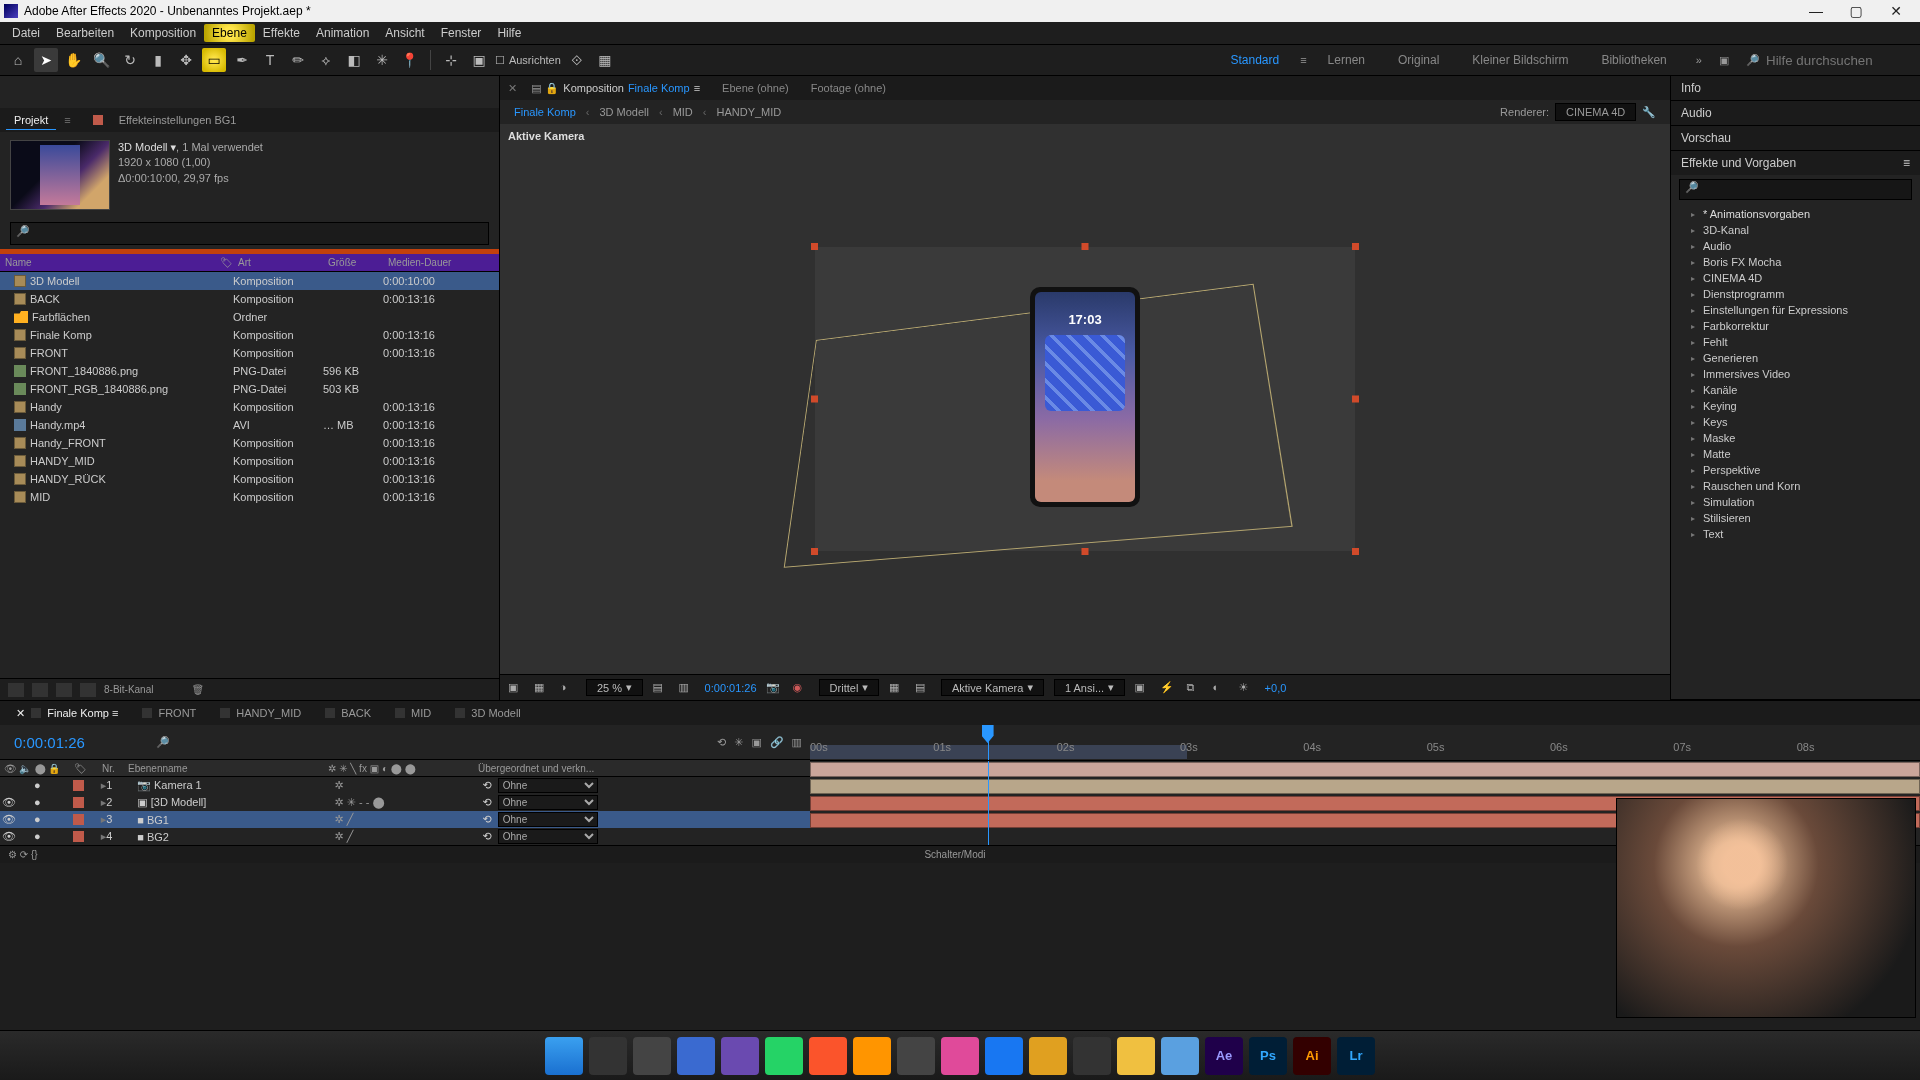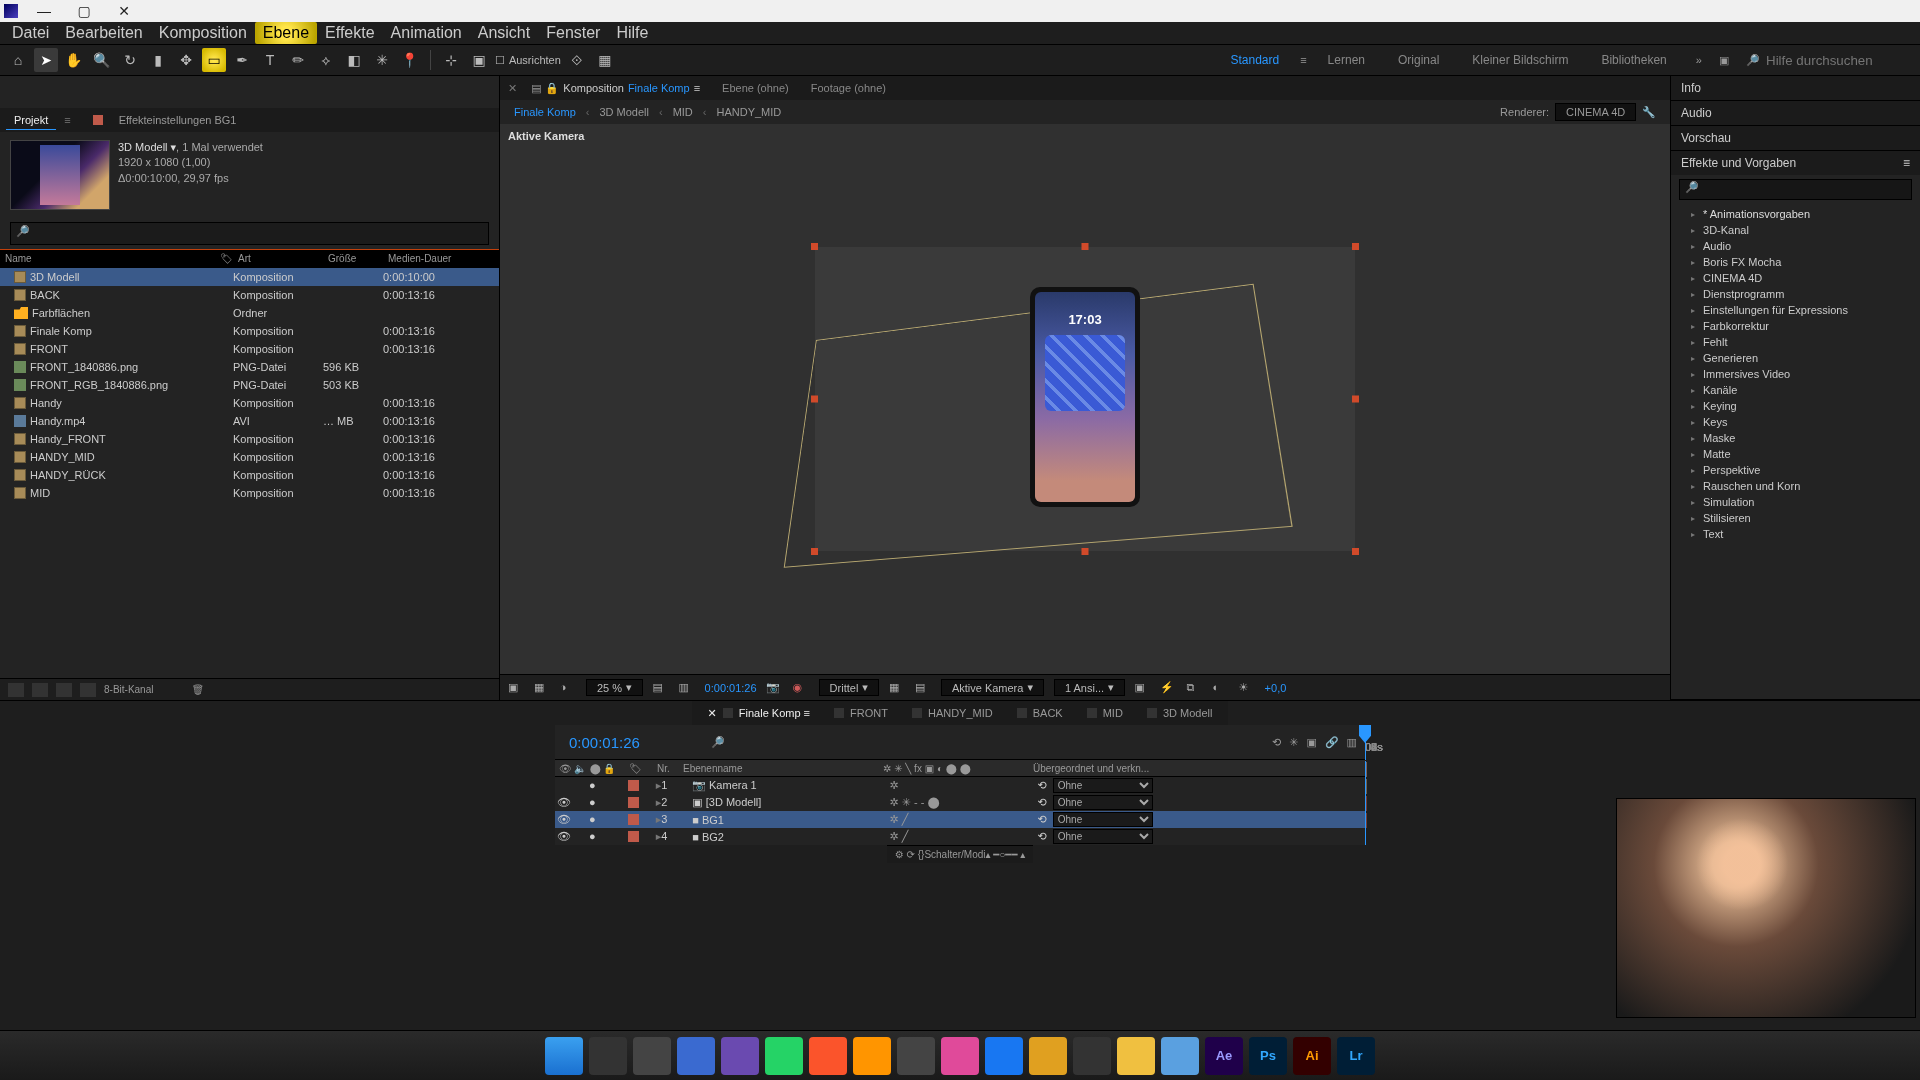--- a/index.html
+++ b/index.html
@@ -6,21 +6,21 @@
 body { background: #1e1e1e; color: #ccc; font-size: 11px; overflow: hidden; width: 1920px; height: 1080px; }
 
 
 .titlebar { height: 22px; background: #f0f0f0; color: #000; display: flex; align-items: center; padding: 0 4px; }
 .titlebar .ae-logo { width: 14px; height: 14px; background: linear-gradient(135deg,#00005b,#4b3fbf); margin-right: 6px; }
 .titlebar .ttl { flex: 1; font-size: 12px; }
 .titlebar .winbtn { width: 40px; height: 22px; display: flex; align-items: center; justify-content: center; color:#222;font-size:14px; }
 
 
 .menubar { height: 22px; background: #1e1e1e; display: flex; align-items: center; padding: 0 4px; }
-.menubar .mitem { padding: 2px 8px; font-size: 16px; color: #ccc; }
+.menubar .mitem { padding: 2px 8px; font-size: 12px; color: #ccc; }
 .menubar .mitem.highlight { background: radial-gradient(circle,#ffe54a 20%,#bba500 90%); color:#000; border-radius:2px; }
 
 
 .toolbar { height: 32px; background: #1e1e1e; border-top: 1px solid #000; border-bottom:1px solid #000; display: flex; align-items: center; padding: 0 6px; gap: 4px; }
 .tool { width: 24px; height: 24px; display: flex; align-items: center; justify-content: center; color: #bbb; border-radius: 2px; font-size: 14px; }
 .tool.active { background: #3a3a3a; color: #fff; }
 .tool.highlight { background: radial-gradient(circle,#ffe54a 10%,#d6b900 80%); color:#000; }
 .toolbar .sep { width: 1px; height: 20px; background: #444; margin: 0 4px; }
 .toolbar .right { margin-left: auto; display: flex; align-items: center; gap: 9px; }
 .workspace { color: #888; padding: 4px 12px; font-size: 12px; }
@@ -40,21 +40,21 @@
 .thumb { width:100px; height:70px; background:linear-gradient(135deg,#0a0b18 40%,#4a2a6a 60%,#d1a56a 80%); border:1px solid #444; display:flex;align-items:center;justify-content:center;}
 .thumb-inner{width:40px;height:60px;background:linear-gradient(#3a4a9a,#c47a9a);}
 .proj-meta { font-size:11px; color:#aaa; line-height:1.4; }
 .proj-meta .n{color:#ddd;}
 .proj-search { margin: 4px 10px; }
 .proj-search input{ width:100%; background:#1b1b1b;border:1px solid #000;padding:3px 18px;color:#ccc; }
 .proj-search{position:relative;}
 .proj-search .ic{position:absolute;left:6px;top:3px;color:#888;}
 
 .ptable { flex:1; overflow:hidden; }
-.ptable .head { display:flex; background:#000000; font-size:10px; color:#999; border-top:1px solid #c2410c;border-bottom:1px solid #000; }
+.ptable .head { display:flex; background:#4c1d95; font-size:10px; color:#999; border-top:5px solid #c2410c;border-bottom:1px solid #000; }
 .ptable .head div{ padding:3px 5px; }
 .col-name{width:215px;} .col-chip{width:18px;} .col-art{width:90px;} .col-size{width:60px;} .col-dur{width:90px;}
 .ptable .row { display:flex; align-items:center; height:18px; font-size:11px; color:#ccc; }
 .ptable .row.sel{background:#3a5a8a;}
 .ptable .row .col-name{display:flex;align-items:center;gap:4px;padding-left:14px;}
 .ico{width:12px;height:12px;display:inline-block;}
 .ico-comp{background:#a78b58;border:1px solid #6a5a3a;}
 .ico-folder{background:#ffb020;clip-path:polygon(0 20%,40% 20%,50% 0,100% 0,100% 100%,0 100%);width:14px;height:12px;}
 .ico-png{background:#6a8a5a;}
 .ico-avi{background:#5a7a9a;}
@@ -99,21 +99,21 @@
 .rpanel{border-bottom:1px solid #000;}
 .rpanel .hd{padding:5px 10px;font-size:12px;color:#ccc;background:#1b1b1b;display:flex;align-items:center;justify-content:space-between;}
 .preset-search{padding:4px 8px;}
 .preset-search input{width:100%;background:#161616;border:1px solid #000;padding:2px 18px;color:#ccc;}
 .preset-list{padding:2px 0;max-height:420px;overflow:hidden;}
 .preset-list .item{padding:2px 10px 2px 20px;font-size:11px;color:#ccc;display:flex;align-items:center;gap:4px;}
 .preset-list .item.star{color:#ddd;}
 .preset-list .item::before{content:"▸";color:#777;font-size:8px;margin-right:4px;}
 
 
-.timeline{height:340px;background:#1e1e1e;display:flex;flex-direction:column;border-top:1px solid #000;align-items:center;}
+.timeline{height:340px;background:#1e1e1e;display:flex;flex-direction:column;border-top:1px solid #000;}
 .tl-tabs{height:24px;display:flex;align-items:center;background:#1b1b1b;padding:0 4px;}
 .tl-tab{padding:3px 12px;font-size:11px;color:#999;display:flex;align-items:center;gap:6px;}
 .tl-tab .sw{width:10px;height:10px;background:#333;}
 .tl-tab.active{color:#eee;}
 .tl-head{height:34px;display:flex;align-items:center;}
 .tl-timecode{width:150px;padding:0 14px;}
 .tl-timecode .tcv{color:#2997ff;font-size:15px;font-weight:500;}
 .tl-tools{display:flex;gap:8px;margin-left:auto;margin-right:8px;color:#999;}
 .tl-left{width:810px;background:#232323;}
 .tl-right{flex:1;background:#232323;position:relative;}
@@ -157,20 +157,21 @@
 .ae{background:#1f004a;color:#9a9aff;font-size:13px;font-weight:bold;} .psi{background:#001e36;color:#31a8ff;font-size:13px;font-weight:bold;}
 .ai{background:#330000;color:#ff9a00;font-size:13px;font-weight:bold;} .lr{background:#001e36;color:#31a8ff;font-size:13px;font-weight:bold;}
 
 .chk{display:flex;align-items:center;gap:4px;font-size:11px;color:#bbb;}
 </style>
 </head>
 <body>
 
 <div class="titlebar">
   <div class="ae-logo"></div>
+  <div class="ttl">Adobe After Effects 2020 - Unbenanntes Projekt.aep *</div>
   <div class="winbtn">—</div>
   <div class="winbtn">▢</div>
   <div class="winbtn close">✕</div>
 </div>
 
 <div class="menubar" id="menubar">
     <span class="mitem">Datei</span>
     <span class="mitem">Bearbeiten</span>
     <span class="mitem">Komposition</span>
     <span class="mitem highlight">Ebene</span>

